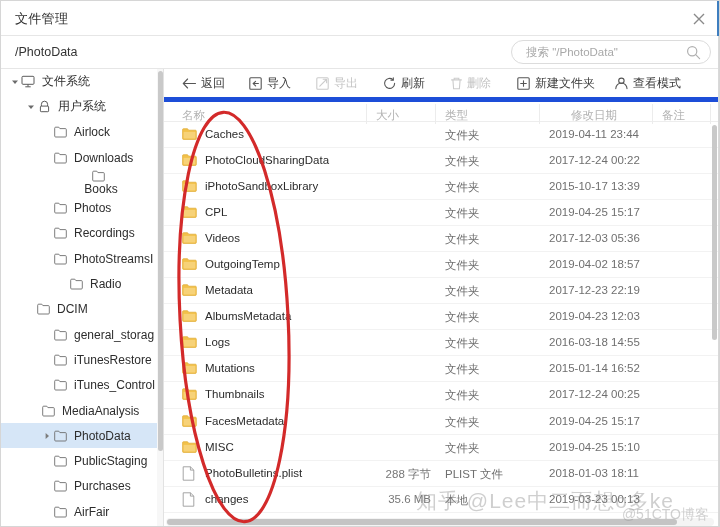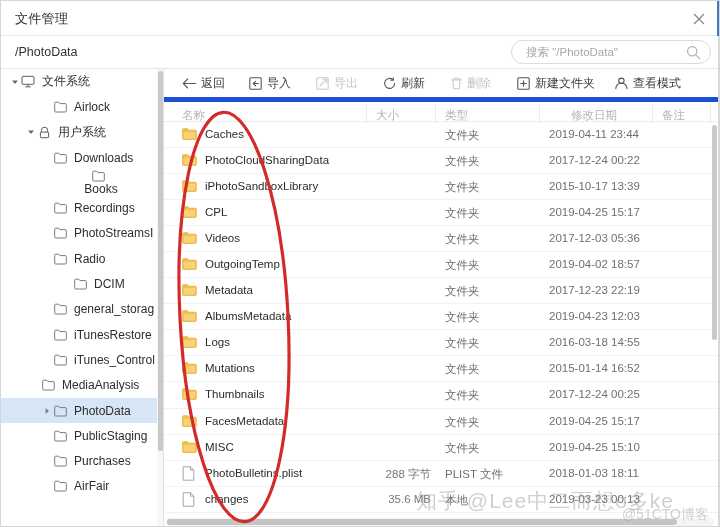--- a/index.html
+++ b/index.html
@@ -395,29 +395,20 @@
             </svg>
           </span>
           <span class="t-icon">
             <svg width="14" height="13" viewBox="0 0 14 13">
               <rect x="1" y="1.3" width="12" height="8" rx="1" fill="none" stroke="#5b5b5b" stroke-width="1"></rect>
               <path d="M7 9.3 V11.6 M4.3 11.8 H9.7" stroke="#5b5b5b" stroke-width="1" fill="none"></path>
             </svg>
           </span>
           <span class="t-label">文件系统</span>
         </div>
-        <div class="tree-row" style="padding-left: 40px;">
-          <span class="tw empty"></span>
-          <span class="t-icon">
-            <svg width="13" height="12" viewBox="0 0 13 12">
-              <path d="M0.7 2.2 a1 1 0 0 1 1-1 h3.1 l1.1 1.4 h5.4 a1 1 0 0 1 1 1 v6.4 a1 1 0 0 1 -1 1 h-9.6 a1 1 0 0 1 -1 -1 z" fill="none" stroke="#6e6e6e" stroke-width="0.9"></path>
-            </svg>
-          </span>
-          <span class="t-label">Airlock</span>
-        </div>
         <div class="tree-row" style="padding-left: 24px;">
           <span class="tw">
             <svg width="8" height="8" viewBox="0 0 8 8">
               <path d="M1 2.4 L4 6 L7 2.4 Z" fill="#6b6b6b"></path>
             </svg>
           </span>
           <span class="t-icon">
             <svg width="13" height="13" viewBox="0 0 13 13">
               <path d="M3.4 6.2 V4.3 a3.1 3.1 0 0 1 6.2 0 V6.2" fill="none" stroke="#5b5b5b" stroke-width="1"></path>
               <rect x="2.4" y="6.1" width="8.2" height="5.6" rx="0.8" fill="none" stroke="#5b5b5b" stroke-width="1"></rect>
@@ -425,59 +416,77 @@
           </span>
           <span class="t-label">用户系统</span>
         </div>
         <div class="tree-row" style="padding-left: 40px;">
           <span class="tw empty"></span>
           <span class="t-icon">
             <svg width="13" height="12" viewBox="0 0 13 12">
               <path d="M0.7 2.2 a1 1 0 0 1 1-1 h3.1 l1.1 1.4 h5.4 a1 1 0 0 1 1 1 v6.4 a1 1 0 0 1 -1 1 h-9.6 a1 1 0 0 1 -1 -1 z" fill="none" stroke="#6e6e6e" stroke-width="0.9"></path>
             </svg>
           </span>
+          <span class="t-label">Airlock</span>
+        </div>
+        <div class="tree-row" style="padding-left: 40px;">
+          <span class="tw empty"></span>
+          <span class="t-icon">
+            <svg width="13" height="12" viewBox="0 0 13 12">
+              <path d="M0.7 2.2 a1 1 0 0 1 1-1 h3.1 l1.1 1.4 h5.4 a1 1 0 0 1 1 1 v6.4 a1 1 0 0 1 -1 1 h-9.6 a1 1 0 0 1 -1 -1 z" fill="none" stroke="#6e6e6e" stroke-width="0.9"></path>
+            </svg>
+          </span>
           <span class="t-label">Downloads</span>
         </div>
         <div class="tree-row" style="padding-left: 44px; flex-direction: column;">
           <span class="tw empty"></span>
           <span class="t-icon">
             <svg width="13" height="12" viewBox="0 0 13 12">
               <path d="M0.7 2.2 a1 1 0 0 1 1-1 h3.1 l1.1 1.4 h5.4 a1 1 0 0 1 1 1 v6.4 a1 1 0 0 1 -1 1 h-9.6 a1 1 0 0 1 -1 -1 z" fill="none" stroke="#6e6e6e" stroke-width="0.9"></path>
             </svg>
           </span>
           <span class="t-label">Books</span>
         </div>
         <div class="tree-row" style="padding-left: 40px;">
           <span class="tw empty"></span>
           <span class="t-icon">
             <svg width="13" height="12" viewBox="0 0 13 12">
               <path d="M0.7 2.2 a1 1 0 0 1 1-1 h3.1 l1.1 1.4 h5.4 a1 1 0 0 1 1 1 v6.4 a1 1 0 0 1 -1 1 h-9.6 a1 1 0 0 1 -1 -1 z" fill="none" stroke="#6e6e6e" stroke-width="0.9"></path>
             </svg>
           </span>
+          <span class="t-label">Photos</span>
+        </div>
+        <div class="tree-row" style="padding-left: 40px;">
+          <span class="tw empty"></span>
+          <span class="t-icon">
+            <svg width="13" height="12" viewBox="0 0 13 12">
+              <path d="M0.7 2.2 a1 1 0 0 1 1-1 h3.1 l1.1 1.4 h5.4 a1 1 0 0 1 1 1 v6.4 a1 1 0 0 1 -1 1 h-9.6 a1 1 0 0 1 -1 -1 z" fill="none" stroke="#6e6e6e" stroke-width="0.9"></path>
+            </svg>
+          </span>
           <span class="t-label">Recordings</span>
         </div>
         <div class="tree-row" style="padding-left: 40px;">
           <span class="tw empty"></span>
           <span class="t-icon">
             <svg width="13" height="12" viewBox="0 0 13 12">
               <path d="M0.7 2.2 a1 1 0 0 1 1-1 h3.1 l1.1 1.4 h5.4 a1 1 0 0 1 1 1 v6.4 a1 1 0 0 1 -1 1 h-9.6 a1 1 0 0 1 -1 -1 z" fill="none" stroke="#6e6e6e" stroke-width="0.9"></path>
             </svg>
           </span>
           <span class="t-label">PhotoStreamsI</span>
         </div>
-        <div class="tree-row" style="padding-left: 40px;">
+        <div class="tree-row" style="padding-left: 40px; margin-left: 16px;">
           <span class="tw empty"></span>
           <span class="t-icon">
             <svg width="13" height="12" viewBox="0 0 13 12">
               <path d="M0.7 2.2 a1 1 0 0 1 1-1 h3.1 l1.1 1.4 h5.4 a1 1 0 0 1 1 1 v6.4 a1 1 0 0 1 -1 1 h-9.6 a1 1 0 0 1 -1 -1 z" fill="none" stroke="#6e6e6e" stroke-width="0.9"></path>
             </svg>
           </span>
           <span class="t-label">Radio</span>
         </div>
-        <div class="tree-row" style="padding-left: 60px;">
+        <div class="tree-row" style="padding-left: 23px;">
           <span class="tw empty"></span>
           <span class="t-icon">
             <svg width="13" height="12" viewBox="0 0 13 12">
               <path d="M0.7 2.2 a1 1 0 0 1 1-1 h3.1 l1.1 1.4 h5.4 a1 1 0 0 1 1 1 v6.4 a1 1 0 0 1 -1 1 h-9.6 a1 1 0 0 1 -1 -1 z" fill="none" stroke="#6e6e6e" stroke-width="0.9"></path>
             </svg>
           </span>
           <span class="t-label">DCIM</span>
         </div>
         <div class="tree-row" style="padding-left: 40px;">
           <span class="tw empty"></span>

